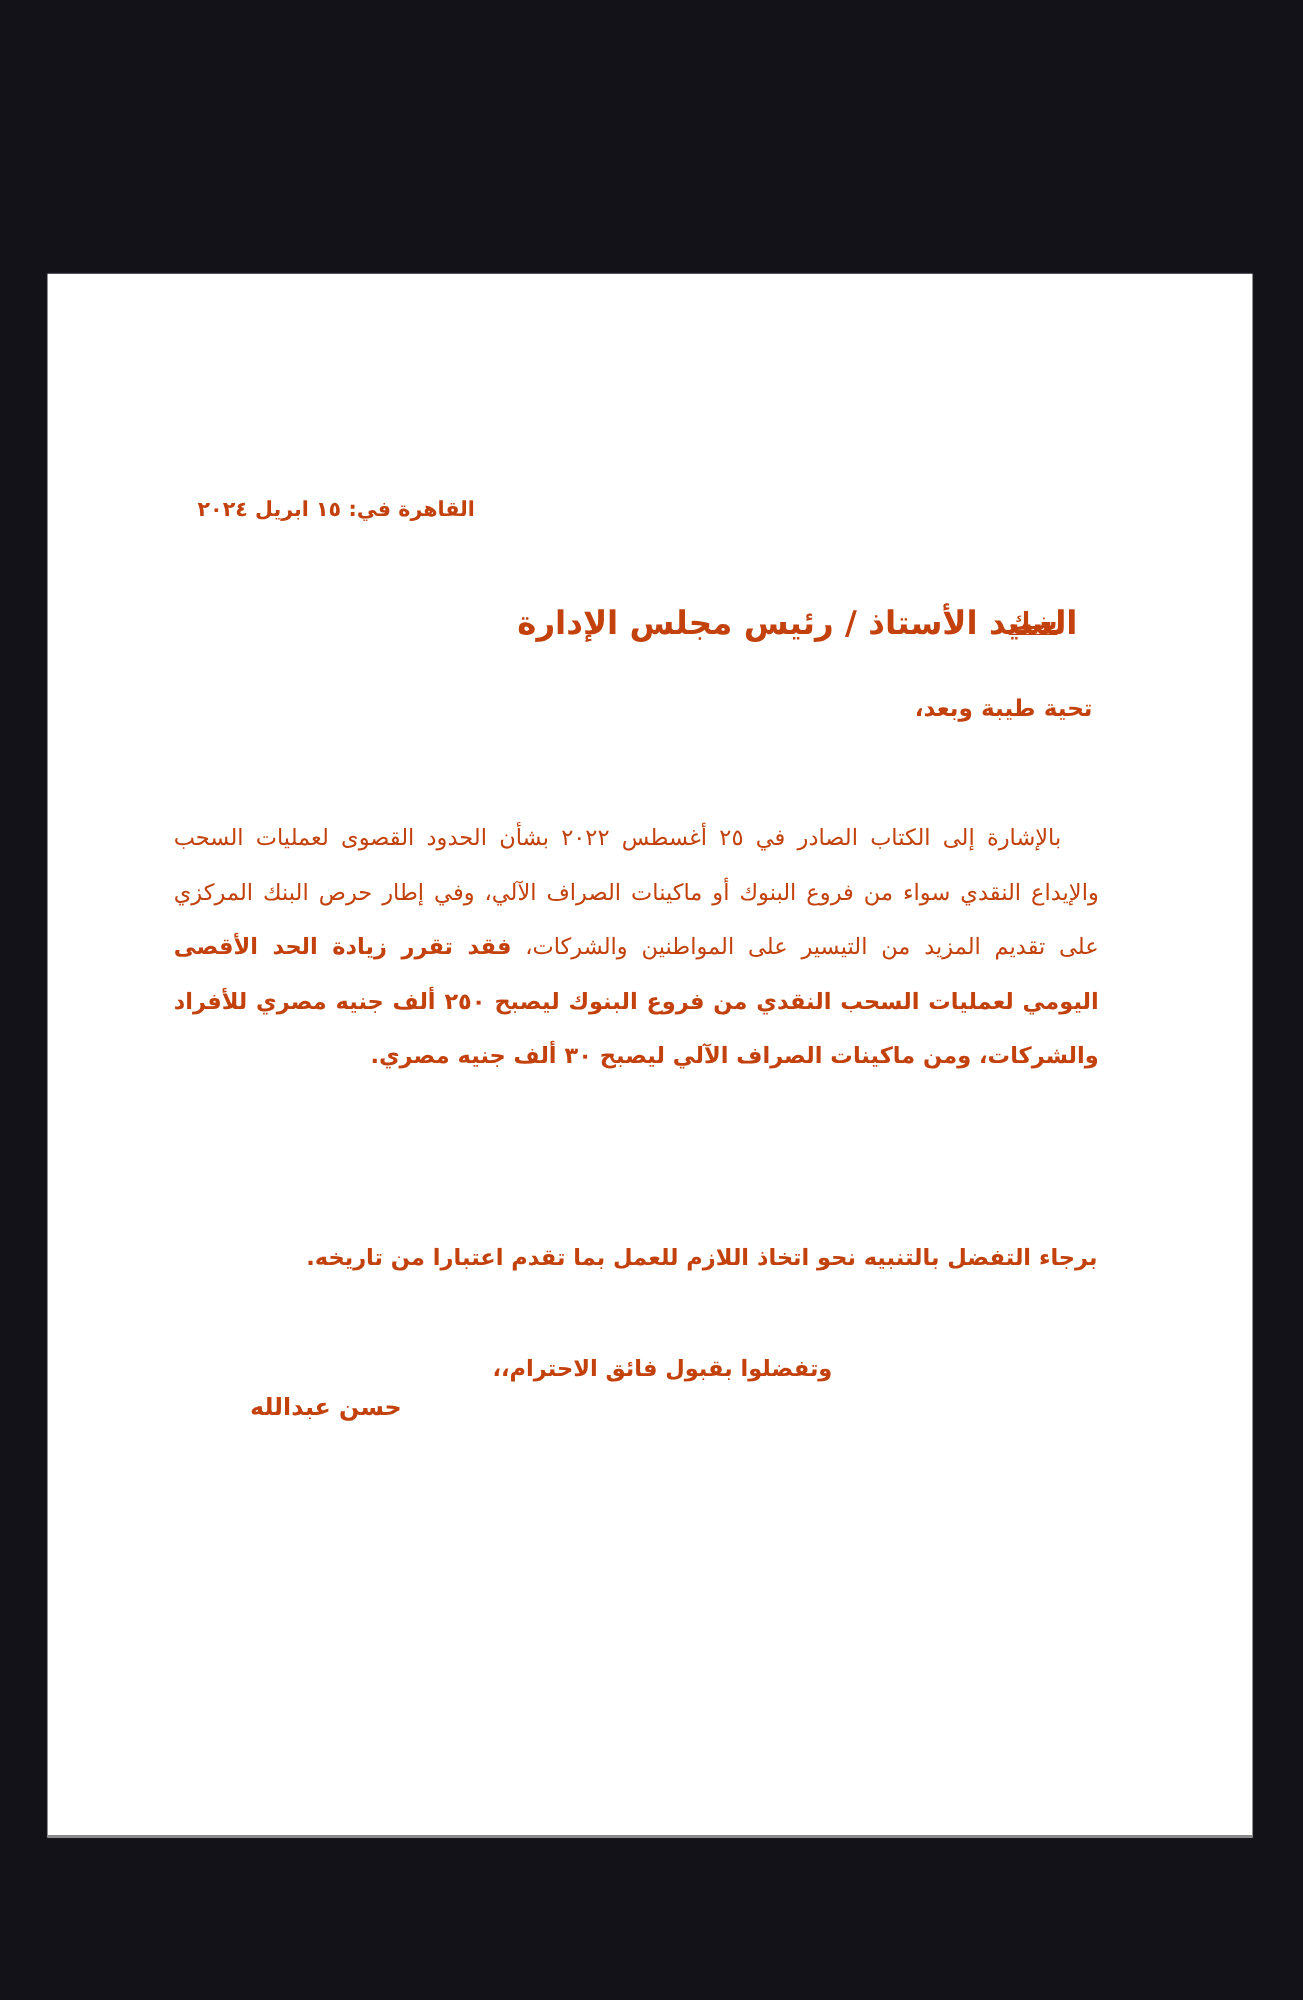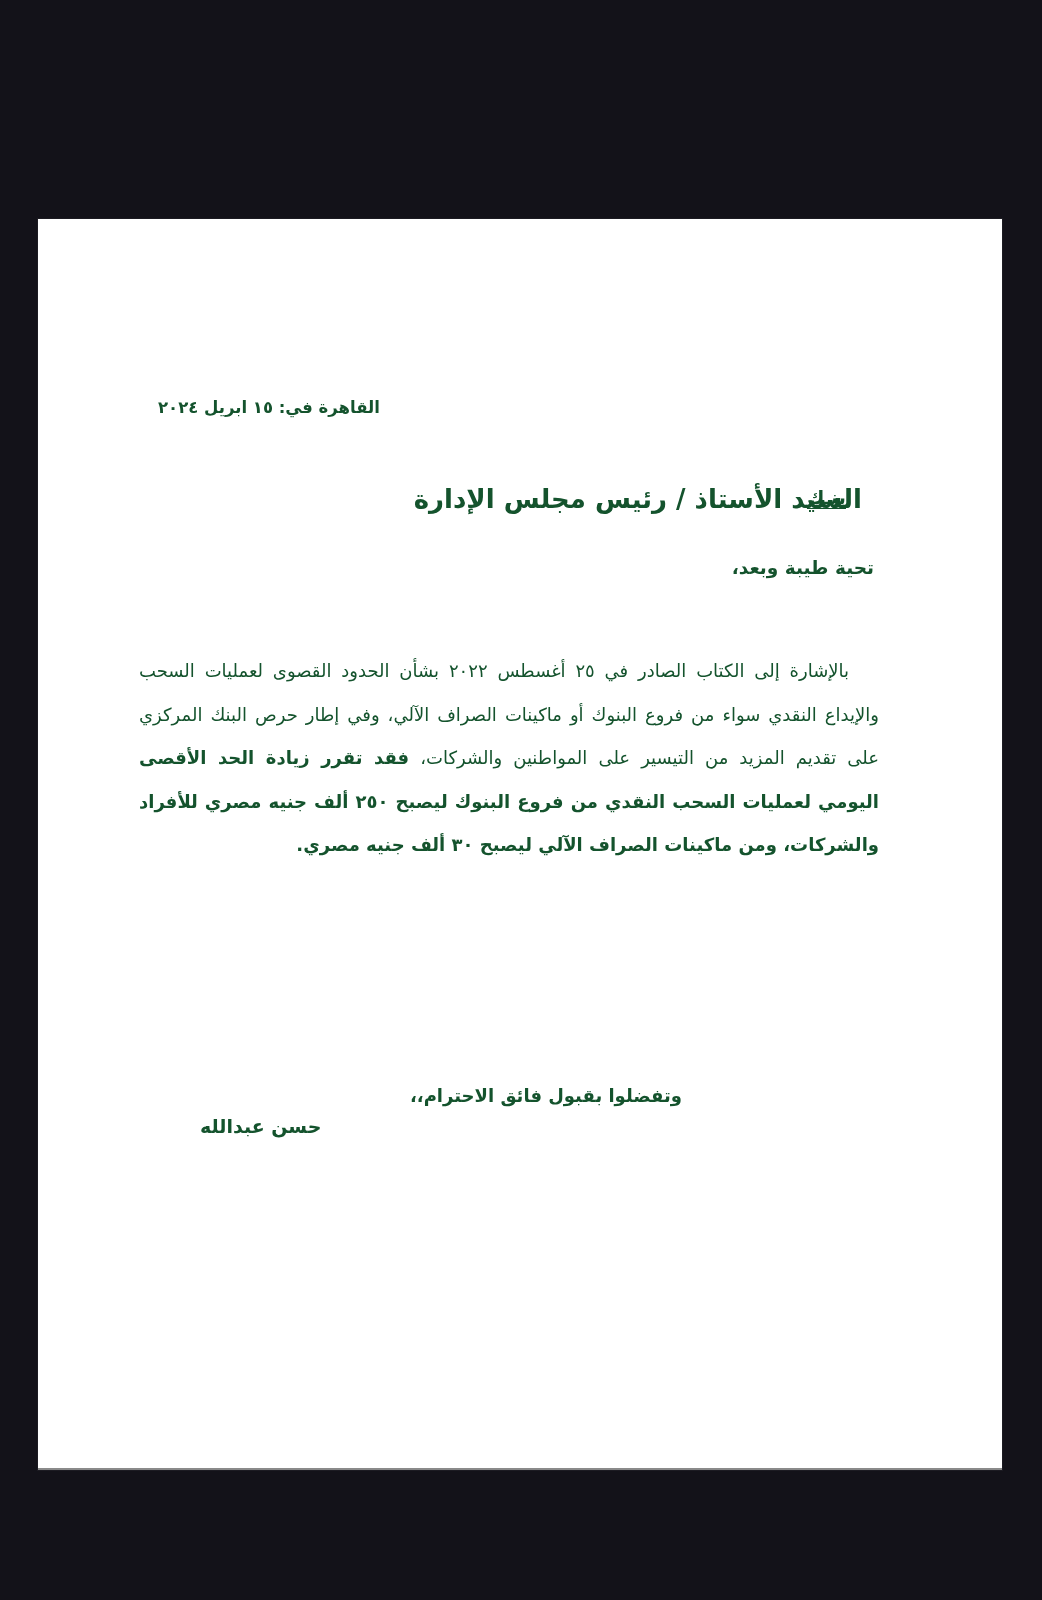--- a/index.html
+++ b/index.html
@@ -15,21 +15,21 @@
     position: absolute;
     left: 38px;
     top: 219px;
     width: 964px;
     height: 1251px;
     background: #ffffff;
     border-bottom: 2px solid #8a8a8a;
     box-shadow: 0 0 0 1px rgba(255,255,255,0.04);
   }
 
-  .abs { position: absolute; direction: rtl; color: #14532d; }
+  .abs { position: absolute; direction: rtl; color: #c2410c; }
 
   .date-line {
     top: 179px; left: 120px;
     font-size: 16.5px; font-weight: bold;
     letter-spacing: 0.2px;
     white-space: nowrap;
   }
   .salutation {
     top: 222px; right: 140px;
     font-size: 26px; font-weight: bold;
@@ -58,21 +58,21 @@
   }
   .par1 { top: 430px; text-indent: 30px; }
   .par1 .bold-part { font-weight: bold; }
   .par2 { top: 610px; text-indent: 40px; }
   .action-request {
     top: 777px; right: 124px;
     font-size: 18px; font-weight: bold;
     white-space: nowrap;
   }
   .closing {
-    top: 866px; left: 372px;
+    top: 866px; left: 356px;
     font-size: 18px; font-weight: bold;
     white-space: nowrap;
   }
   .signature {
     top: 896px; left: 162px;
     font-size: 19px; font-weight: bold;
     white-space: nowrap;
   }
 </style>
 </head>
@@ -84,18 +84,19 @@
 
   <div class="abs salutation">السيد الأستاذ / رئيس مجلس الإدارة</div>
 
   <div class="abs bank-name">بنـك</div>
 
   <div class="abs greeting">تحية طيبة وبعد،</div>
 
   <div class="abs body-par par1"><span>بالإشارة إلى الكتاب الصادر في ٢٥ أغسطس ٢٠٢٢ بشأن الحدود القصوى لعمليات السحب والإيداع النقدي سواء من فروع البنوك أو ماكينات الصراف الآلي، وفي إطار حرص البنك المركزي على تقديم المزيد من التيسير على المواطنين والشركات، </span><span class="bold-part">فقد تقرر زيادة الحد الأقصى اليومي لعمليات السحب النقدي من فروع البنوك ليصبح ٢٥٠ ألف جنيه مصري للأفراد والشركات، ومن ماكينات الصراف الآلي ليصبح ٣٠ ألف جنيه مصري.</span></div>
 
 
+  <div class="abs action-request">برجاء التفضل بالتنبيه نحو اتخاذ اللازم للعمل بما تقدم اعتبارا من تاريخه.</div>
 
   <div class="abs closing">وتفضلوا بقبول فائق الاحترام،،</div>
 
   <div class="abs signature">حسن عبدالله</div>
 
 </div>
 
 </body></html>

